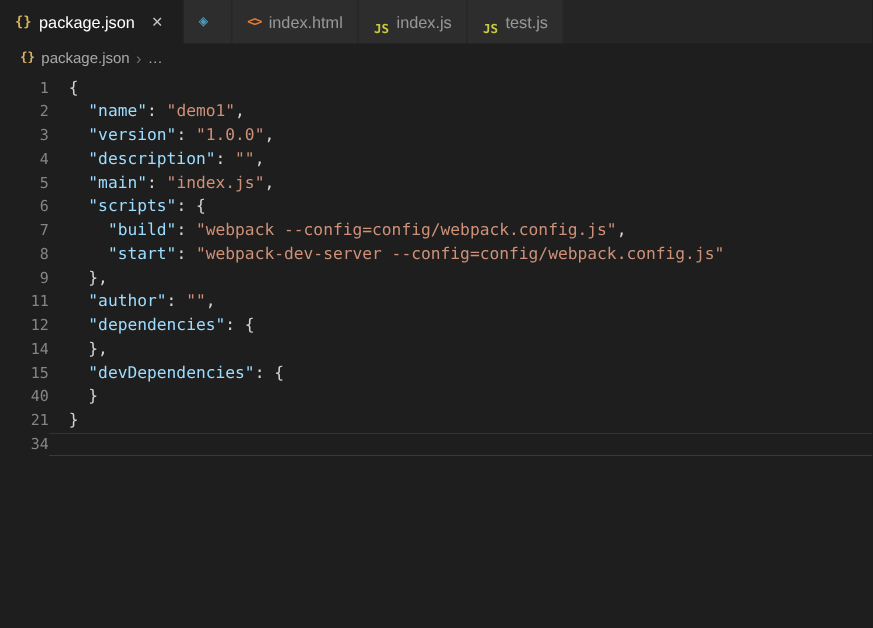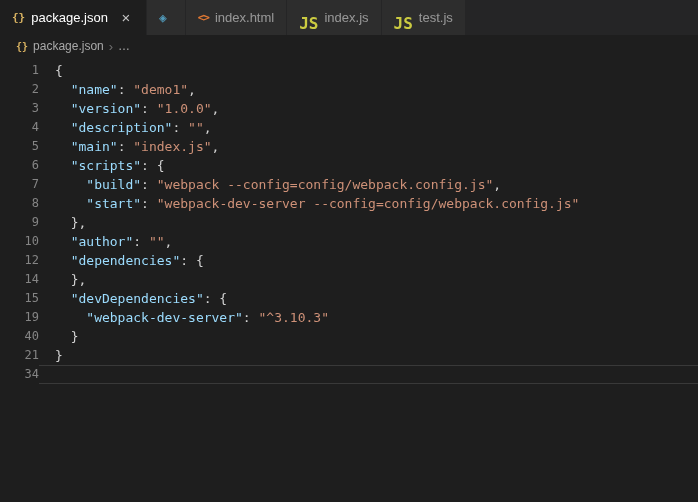--- a/index.html
+++ b/index.html
@@ -12,21 +12,21 @@
   .tab {
     display:flex; align-items:center; padding:0 12px;
     background:#2d2d2d; border-right:1px solid #252526;
     font-size:13px; color:rgba(255,255,255,0.5); cursor:pointer; white-space:nowrap;
   }
   .tab.active { background:#1e1e1e; color:#ffffff; }
   .ficon { margin-right:6px; font-family:"DejaVu Sans Mono", monospace; font-weight:bold; }
   .ficon.json    { color:#d9b362; font-size:11px; }
   .ficon.webpack { color:#519aba; font-size:13px; font-weight:normal; }
   .ficon.html    { color:#e37933; font-size:11px; letter-spacing:-1px; }
-  .ficon.js      { color:#cbcb41; font-size:16px;margin-top:12px; }
+  .ficon.js      { color:#cbcb41; font-size:10px;margin-top:12px; }
   .tab-close { margin-left:10px; color:#c5c5c5; font-size:15px; width:16px; text-align:center; border-radius:3px; line-height:16px; }
 
   
   .breadcrumb { height:22px; display:flex; align-items:center; padding:0 16px; font-size:12px; color:#a9a9a9; gap:5px; flex-shrink:0; background:#1e1e1e; }
   .bc-icon { color:#d9b362; font-family:"DejaVu Sans Mono", monospace; font-size:10px; font-weight:bold; }
   .bc-item { cursor:pointer; }
   .bc-sep { color:#6e6e6e; font-size:13px; }
 
   
   .editor { flex:1; padding-top:4px; font-family:"DejaVu Sans Mono", monospace; font-size:13px; background:#1e1e1e; }
@@ -104,38 +104,34 @@
       </div>
       <div class="line">
         <span class="ln">8</span>
         <span class="code"><span class="tok-p">    </span><span class="tok-k">"start"</span><span class="tok-p">: </span><span class="tok-s">"webpack-dev-server --config=config/webpack.config.js"</span></span>
       </div>
       <div class="line">
         <span class="ln">9</span>
         <span class="code"><span class="tok-p">  },</span></span>
       </div>
       <div class="line">
-        <span class="ln">10</span>
+        <span class="ln">11</span>
         <span class="code"><span class="tok-p">  </span><span class="tok-k">"author"</span><span class="tok-p">: </span><span class="tok-s">""</span><span class="tok-p">,</span></span>
       </div>
       <div class="line">
         <span class="ln">12</span>
         <span class="code"><span class="tok-p">  </span><span class="tok-k">"dependencies"</span><span class="tok-p">: {</span></span>
       </div>
       <div class="line">
         <span class="ln">14</span>
         <span class="code"><span class="tok-p">  },</span></span>
       </div>
       <div class="line">
         <span class="ln">15</span>
         <span class="code"><span class="tok-p">  </span><span class="tok-k">"devDependencies"</span><span class="tok-p">: {</span></span>
-      </div>
-      <div class="line">
-        <span class="ln">19</span>
-        <span class="code"><span class="tok-p">    </span><span class="tok-k">"webpack-dev-server"</span><span class="tok-p">: </span><span class="tok-s">"^3.10.3"</span></span>
       </div>
       <div class="line">
         <span class="ln">40</span>
         <span class="code"><span class="tok-p">  }</span></span>
       </div>
       <div class="line">
         <span class="ln">21</span>
         <span class="code"><span class="tok-p">}</span></span>
       </div>
       <div class="line current">

